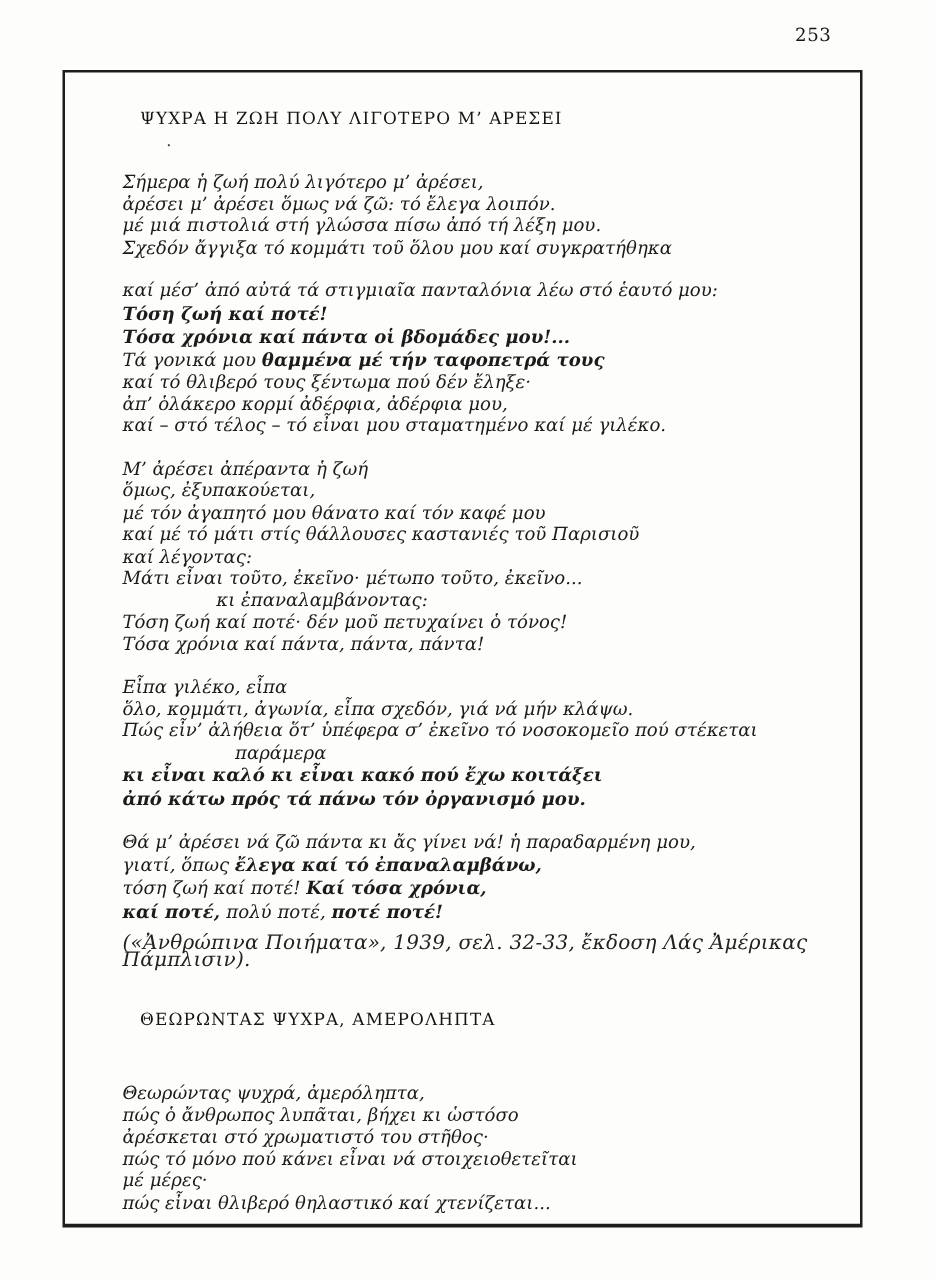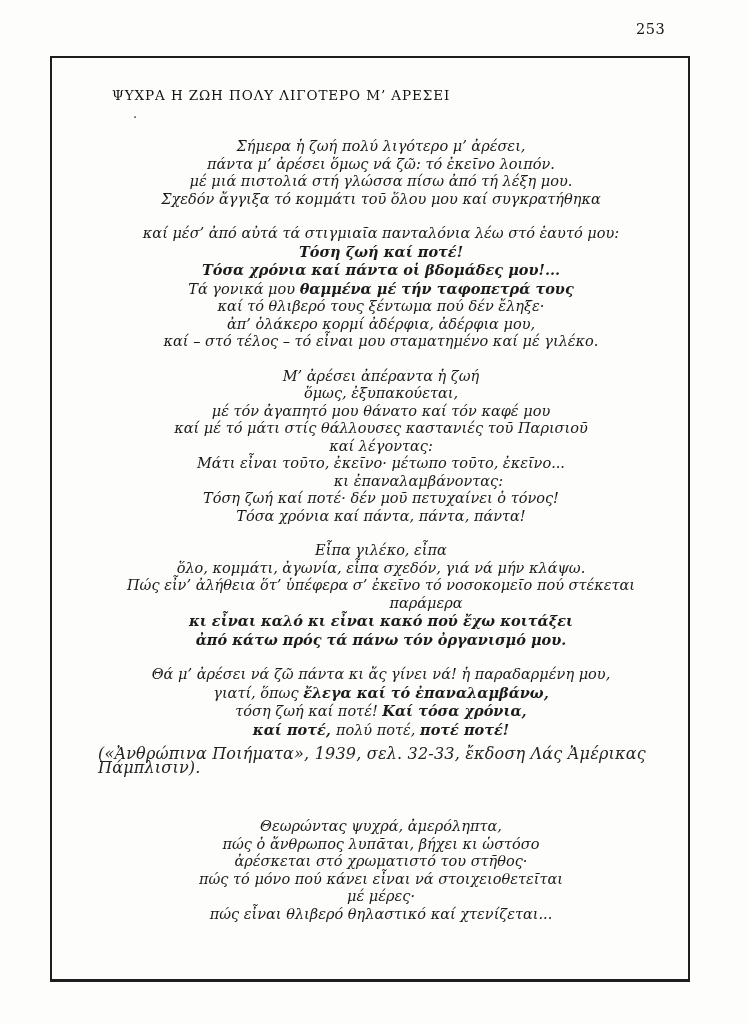--- a/index.html
+++ b/index.html
@@ -47,21 +47,21 @@
     margin: 29px 0 0 14px;
     font-size: 13.5px;
     font-weight: normal;
     font-style: normal;
     letter-spacing: 0.9px;
     line-height: 16px;
     color: #141414;
   }
   .poem-body { margin-top: 35px; }
   .poem-2 .poem-body { margin-top: 43px; }
-  .stanza { margin: 0 0 17px 0; text-align: center; }
+  .stanza { margin: 0 0 17px 0; }
   .stanza:last-child { margin-bottom: 0; }
   .line {
     font-style: italic;
     font-size: 14.5px;
     line-height: 17.5px;
     white-space: nowrap;
     color: #1b1b1b;
   }
   .line .b { font-weight: bold; }
   .citation {
@@ -83,21 +83,21 @@
 
   <div class="frame">
 
     <span class="stray-dot">.</span>
 
     <section class="poem poem-1">
       <h2 class="poem-title">ΨΥΧΡΑ Η ΖΩΗ ΠΟΛΥ ΛΙΓΟΤΕΡΟ Μ’ ΑΡΕΣΕΙ</h2>
       <div class="poem-body">
           <div class="stanza">
             <div class="line"><span>Σήμερα ἡ ζωή πολύ λιγότερο μ’ ἀρέσει,</span></div>
-            <div class="line"><span>πάντα μ’ ἀρέσει ὅμως νά ζῶ: τό ἐκεῖνο λοιπόν.</span></div>
+            <div class="line"><span>ἀρέσει μ’ ἀρέσει ὅμως νά ζῶ: τό ἔλεγα λοιπόν.</span></div>
             <div class="line"><span>μέ μιά πιστολιά στή γλώσσα πίσω ἀπό τή λέξη μου.</span></div>
             <div class="line"><span>Σχεδόν ἄγγιξα τό κομμάτι τοῦ ὅλου μου καί συγκρατήθηκα</span></div>
           </div>
           <div class="stanza">
             <div class="line"><span>καί μέσ’ ἀπό αὐτά τά στιγμιαῖα πανταλόνια λέω στό ἑαυτό μου:</span></div>
             <div class="line"><span class="b">Τόση ζωή καί ποτέ!</span></div>
             <div class="line"><span class="b">Τόσα χρόνια καί πάντα οἱ βδομάδες μου!...</span></div>
             <div class="line"><span>Τά γονικά μου </span><span class="b">θαμμένα μέ τήν ταφοπετρά τους</span></div>
             <div class="line"><span>καί τό θλιβερό τους ξέντωμα πού δέν ἔληξε·</span></div>
             <div class="line"><span>ἀπ’ ὁλάκερο κορμί ἀδέρφια, ἀδέρφια μου,</span></div>
@@ -126,20 +126,21 @@
             <div class="line"><span>Θά μ’ ἀρέσει νά ζῶ πάντα κι ἄς γίνει νά! ἡ παραδαρμένη μου,</span></div>
             <div class="line"><span>γιατί, ὅπως </span><span class="b">ἔλεγα καί τό ἐπαναλαμβάνω,</span></div>
             <div class="line"><span>τόση ζωή καί ποτέ! </span><span class="b">Καί τόσα χρόνια,</span></div>
             <div class="line"><span class="b">καί ποτέ, </span><span>πολύ ποτέ, </span><span class="b">ποτέ ποτέ!</span></div>
           </div>
         </div>
       <p class="citation">(«Ἀνθρώπινα Ποιήματα», 1939, σελ. 32-33, ἔκδοση Λάς Ἀμέρικας Πάμπλισιν).</p>
     </section>
 
     <section class="poem poem-2">
+      <h2 class="poem-title">ΘΕΩΡΩΝΤΑΣ ΨΥΧΡΑ, ΑΜΕΡΟΛΗΠΤΑ</h2>
       <div class="poem-body">
           <div class="stanza">
             <div class="line"><span>Θεωρώντας ψυχρά, ἀμερόληπτα,</span></div>
             <div class="line"><span>πώς ὁ ἄνθρωπος λυπᾶται, βήχει κι ὡστόσο</span></div>
             <div class="line"><span>ἀρέσκεται στό χρωματιστό του στῆθος·</span></div>
             <div class="line"><span>πώς τό μόνο πού κάνει εἶναι νά στοιχειοθετεῖται</span></div>
             <div class="line"><span>μέ μέρες·</span></div>
             <div class="line"><span>πώς εἶναι θλιβερό θηλαστικό καί χτενίζεται...</span></div>
           </div>
         </div>

